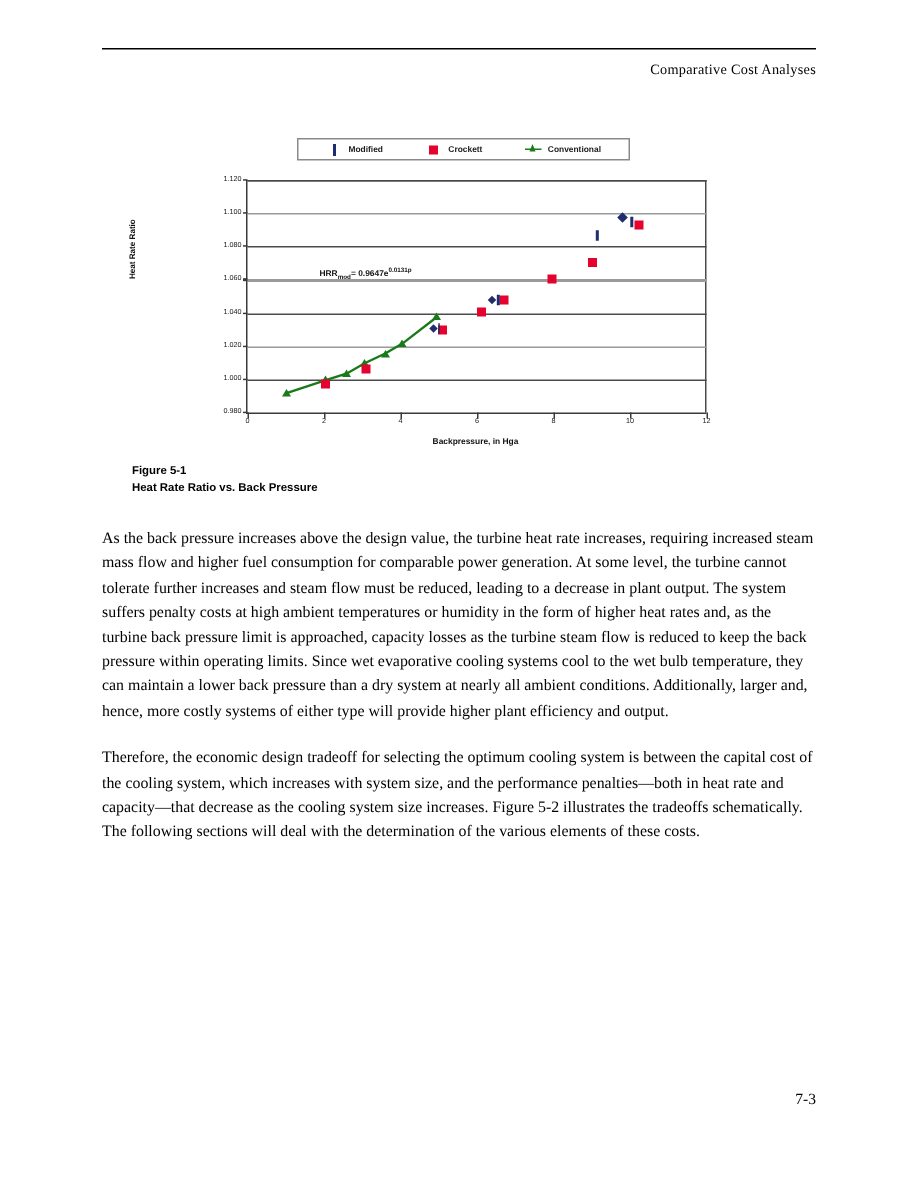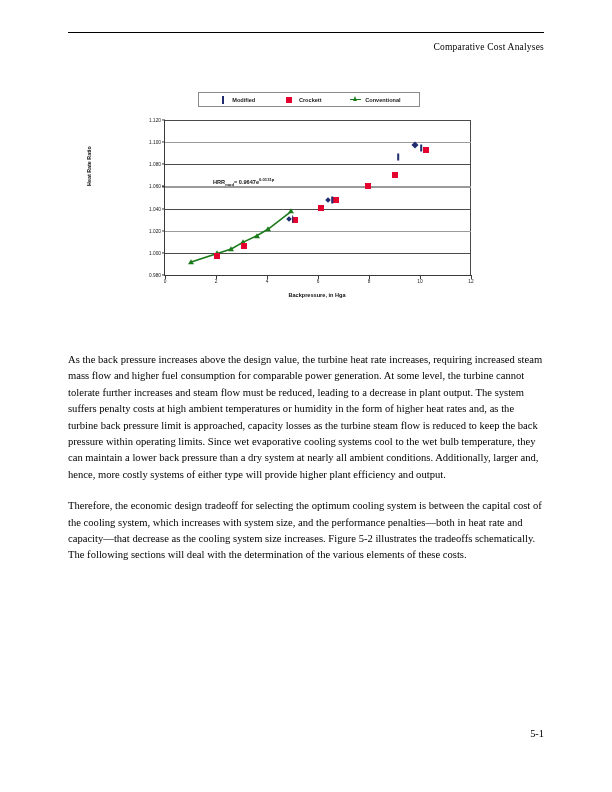--- a/index.html
+++ b/index.html
@@ -375,21 +375,25 @@
           <div class="mark mark-diamond" style="left: 249.9px; top: 25.4643px;"></div>
           <div class="mark mark-diamond" style="left: 123.675px; top: 99.0893px; width: 4px; height: 4px;"></div>
           <div class="mark mark-diamond" style="left: 163.2px; top: 80.2679px; width: 4px; height: 4px;"></div>
         </div>
 
       <div class="x-axis-title">Backpressure, in Hga</div>
     </div>
 
   </div>
 
+  <div class="caption">
+    <div>Figure 5-1</div>
+    <div>Heat Rate Ratio vs. Back Pressure</div>
+  </div>
 
   <div class="body-copy" id="body-copy">
       <p>As the back pressure increases above the design value, the turbine heat rate increases, requiring increased steam mass flow and higher fuel consumption for comparable power generation. At some level, the turbine cannot tolerate further increases and steam flow must be reduced, leading to a decrease in plant output. The system suffers penalty costs at high ambient temperatures or humidity in the form of higher heat rates and, as the turbine back pressure limit is approached, capacity losses as the turbine steam flow is reduced to keep the back pressure within operating limits.  Since wet evaporative cooling systems cool to the wet bulb temperature, they can maintain a lower back pressure than a dry system at nearly all ambient conditions. Additionally, larger and, hence, more costly systems of either type will provide higher plant efficiency and output.</p>
       <p>Therefore, the economic design tradeoff  for selecting the optimum cooling system is between the capital cost of the cooling system, which increases with system size, and the performance penalties—both in heat rate and capacity—that decrease as the cooling system size increases. Figure 5-2 illustrates the tradeoffs schematically. The following sections will deal with the determination of the various elements of these costs.</p>
     </div>
 
-  <div class="folio">5-1</div>
+  <div class="folio">7-3</div>
 
 </div>
 
 </body></html>

